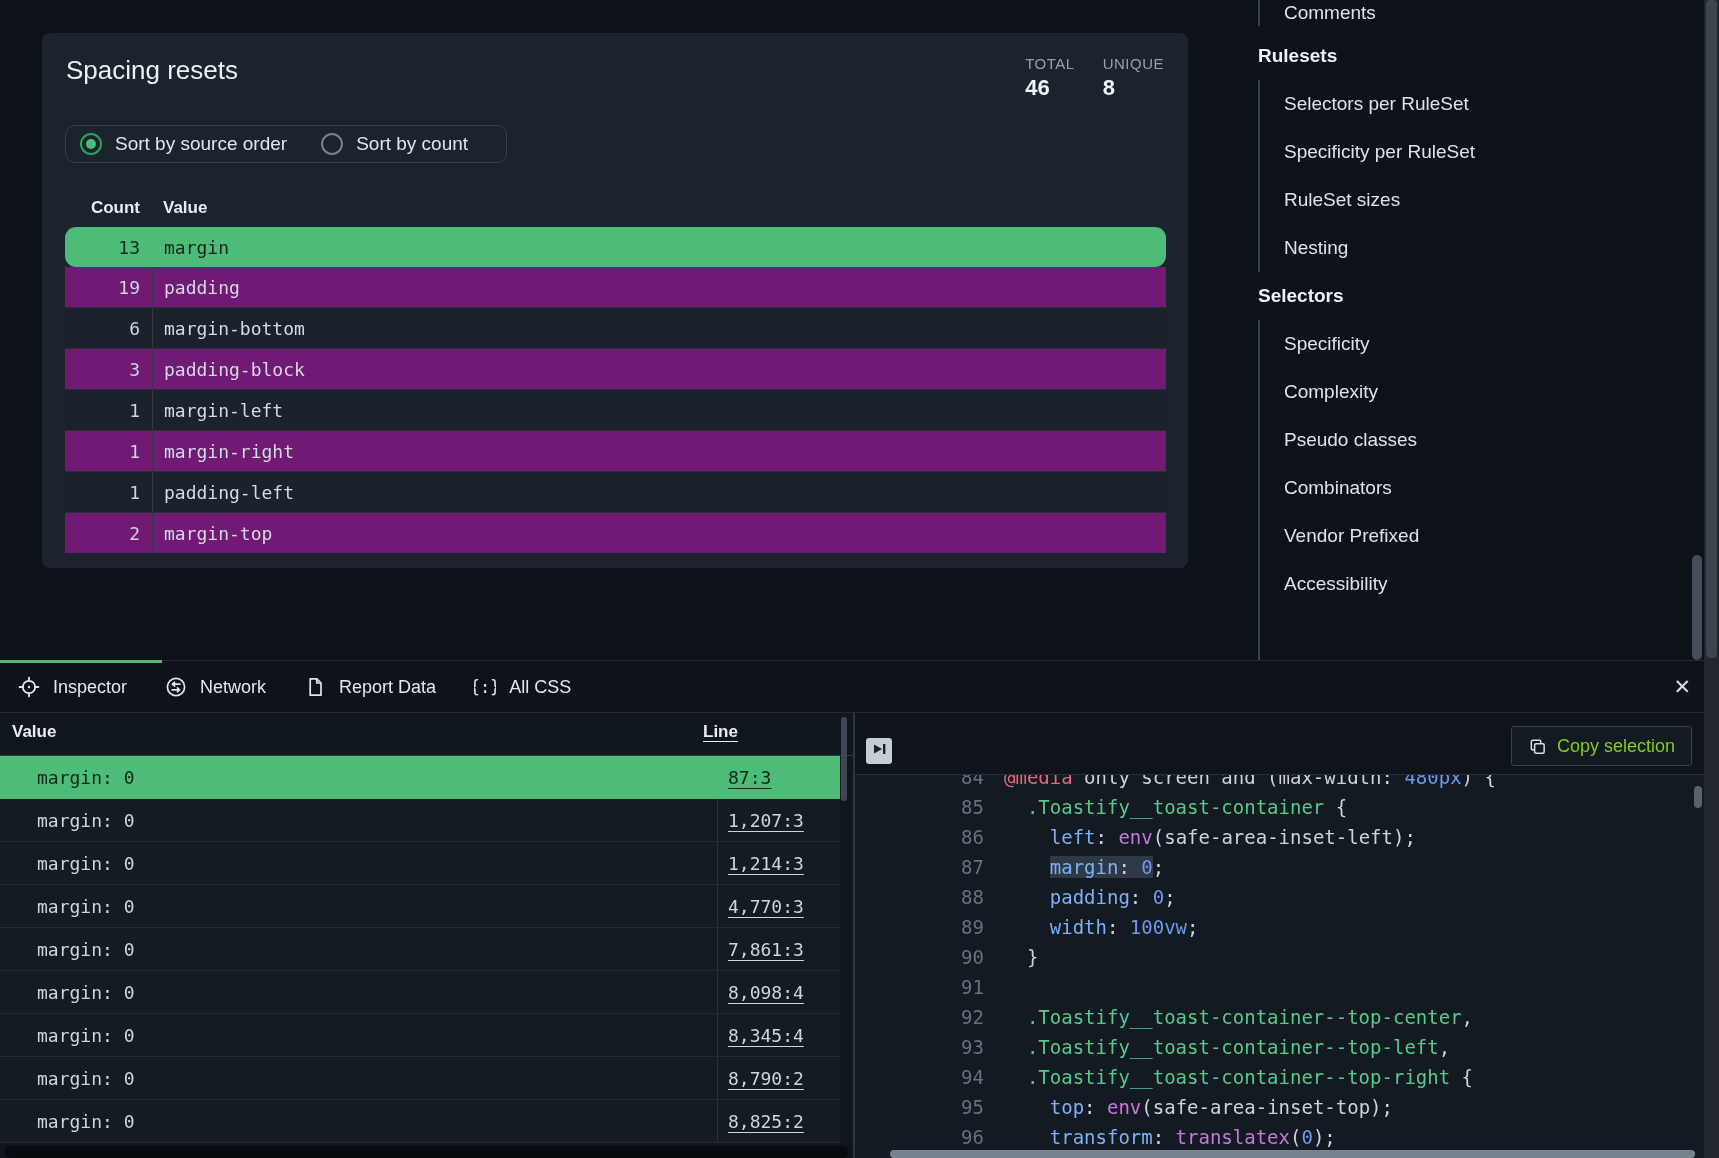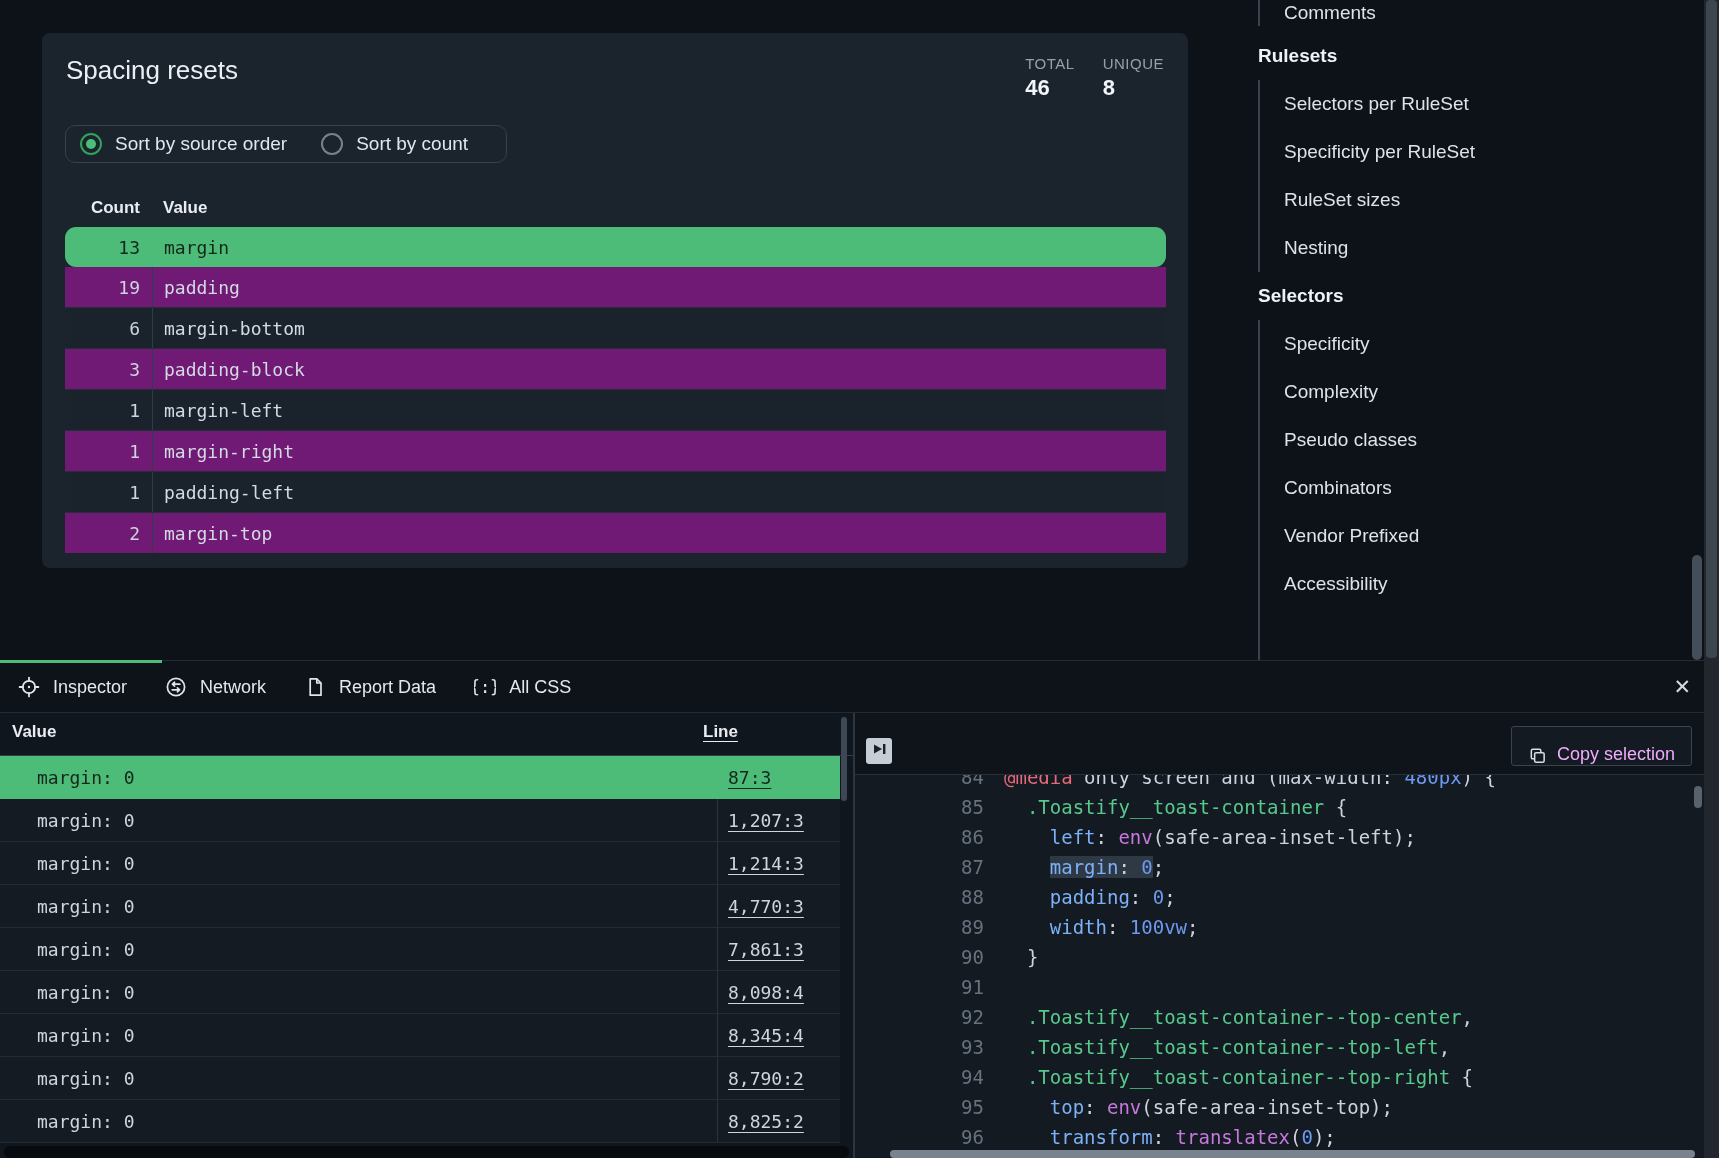--- a/index.html
+++ b/index.html
@@ -81,22 +81,22 @@
   .lp-row.hl .line-ref{color:#13271a;}
   .lp-vscroll{position:absolute;left:841px;top:4px;width:6px;height:84px;background:#3e4854;border-radius:3px;}
   .lp-hscroll{position:absolute;left:4px;top:433px;width:845px;height:12px;background:#070a0e;border-radius:6px;}
 
   .pane-divider{position:absolute;left:853px;top:0;width:2px;height:445px;background:#2c3540;}
 
   .right-pane{position:absolute;left:855px;top:0;width:849px;height:445px;background:#141a22;overflow:hidden;}
   .rp-header{position:relative;height:62px;background:#0f141b;border-bottom:1px solid #27303a;box-sizing:border-box;}
   .expand-btn{position:absolute;left:11px;top:25px;width:26px;height:26px;background:#c6cdd5;border-radius:3px;
     display:flex;align-items:center;justify-content:center;cursor:pointer;}
-  .copy-btn{position:absolute;right:12px;top:13px;height:40px;padding:0 16px;display:flex;align-items:flex-end;gap:10px;
-    border:1px solid #3a434f;border-radius:3px;background:#141a22;font-size:18px;color:#f0abfc;cursor:pointer;}
+  .copy-btn{position:absolute;right:12px;top:13px;height:40px;padding:0 16px;display:flex;align-items:center;gap:10px;
+    border:1px solid #3a434f;border-radius:3px;background:#141a22;font-size:18px;color:#84cc16;cursor:pointer;}
   .rp-code{position:absolute;left:0;top:62px;width:849px;height:375px;overflow:hidden;}
   .code-scroll{margin-top:-13px;}
   .code-line{height:30px;display:flex;align-items:center;white-space:pre;padding-left:46px;}
   .ln{width:83px;text-align:right;flex:0 0 auto;font-family:"DejaVu Sans Mono",monospace;font-size:19px;color:#67727e;}
   .code-text{padding-left:20px;font-family:"DejaVu Sans Mono",monospace;font-size:19px;}
   .tk.pl{color:#ccd3dc;}
   .tk.at{color:var(--code-red);}
   .tk.sel{color:var(--code-green);}
   .tk.prop{color:var(--code-blue);}
   .tk.fn{color:var(--code-purple);}

